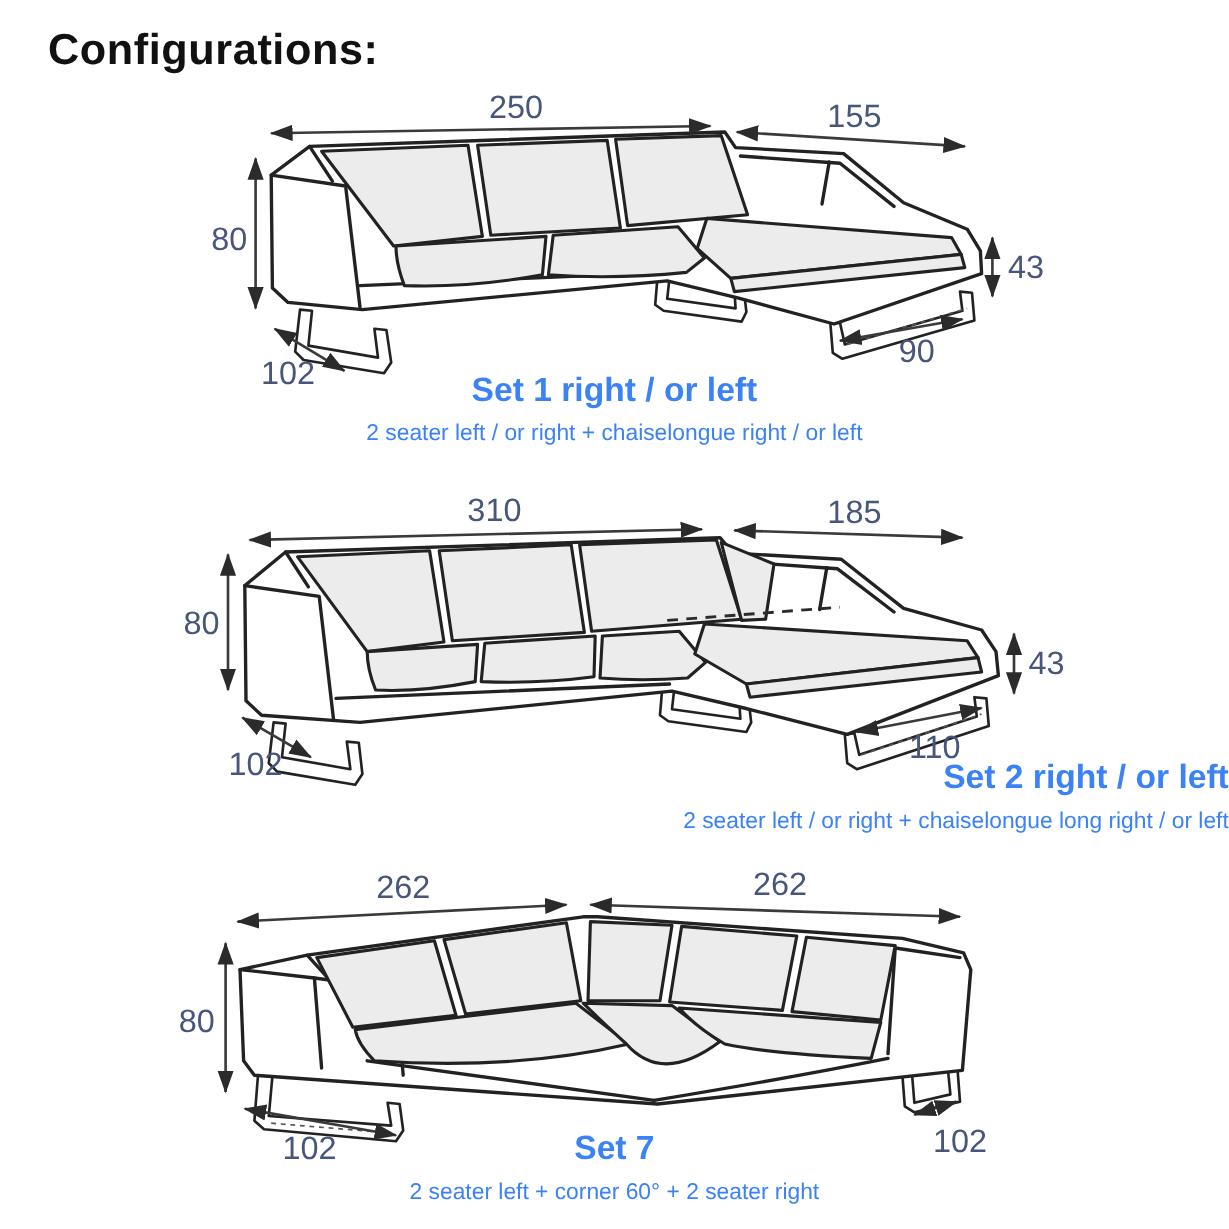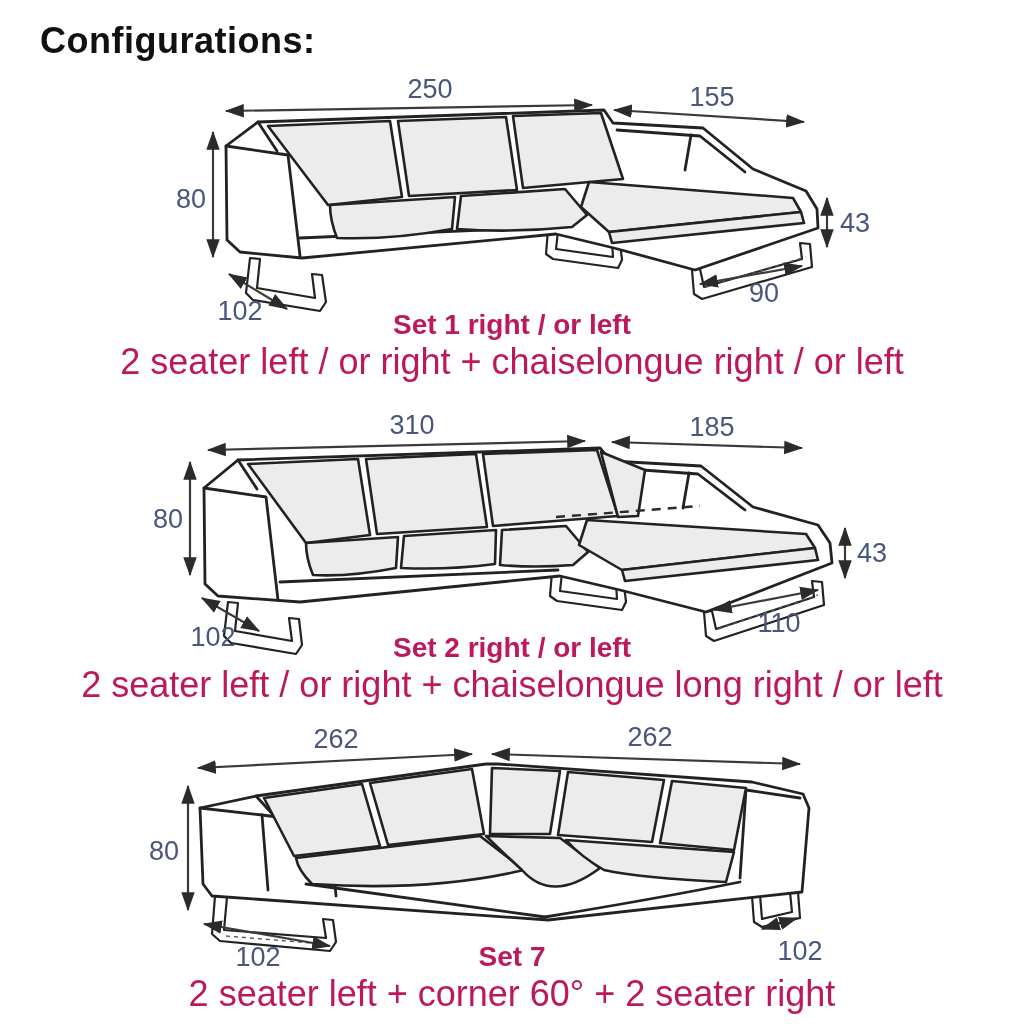--- a/index.html
+++ b/index.html
@@ -6,26 +6,26 @@
   .stage{
     position:relative;width:1024px;height:1024px;background:#ffffff;
     font-family:"Liberation Sans",sans-serif;overflow:hidden;
   }
   .page-title{
     position:absolute;left:40px;top:20px;
     font-size:36px;font-weight:700;color:#111111;letter-spacing:0.5px;
   }
   .diagram-layer{position:absolute;left:0;top:0;}
   .caption{
-    position:absolute;left:0;width:1024px;text-align:center;color:#be185d;
+    position:absolute;left:0;width:1024px;text-align:center;color:#3b82f6;
   }
   .caption .set-name{font-size:28px;font-weight:700;line-height:38px;}
-  .caption .set-desc{font-size:36px;font-weight:400;line-height:36px;}
+  .caption .set-desc{font-size:19px;font-weight:400;line-height:36px;}
   #cap-set1{top:306px;}
-  #cap-set2{top:629px;}
+  #cap-set2{top:629px;text-align:right;}
   #cap-set7{top:938px;text-align:center;}
   
   .dim-line{stroke:#3a3a3a;stroke-width:2.2;fill:none;}
   .dim-num{font-family:"Liberation Sans",sans-serif;font-size:27px;fill:#47567a;}
   .body-line{stroke:#222222;stroke-width:2.8;stroke-linejoin:round;stroke-linecap:round;fill:none;}
   .body-fill{fill:#ffffff;stroke:#222222;stroke-width:2.8;stroke-linejoin:round;stroke-linecap:round;}
   .cushion{fill:#ececec;stroke:#222222;stroke-width:2.6;stroke-linejoin:round;stroke-linecap:round;}
   .leg{fill:#ffffff;stroke:#222222;stroke-width:2.2;stroke-linejoin:round;}
   .seam-dashed{stroke:#2b2b2b;stroke-width:2.4;stroke-dasharray:9 7;fill:none;}
   .hatch{stroke:#555555;stroke-width:1.4;stroke-dasharray:4 4;fill:none;}

